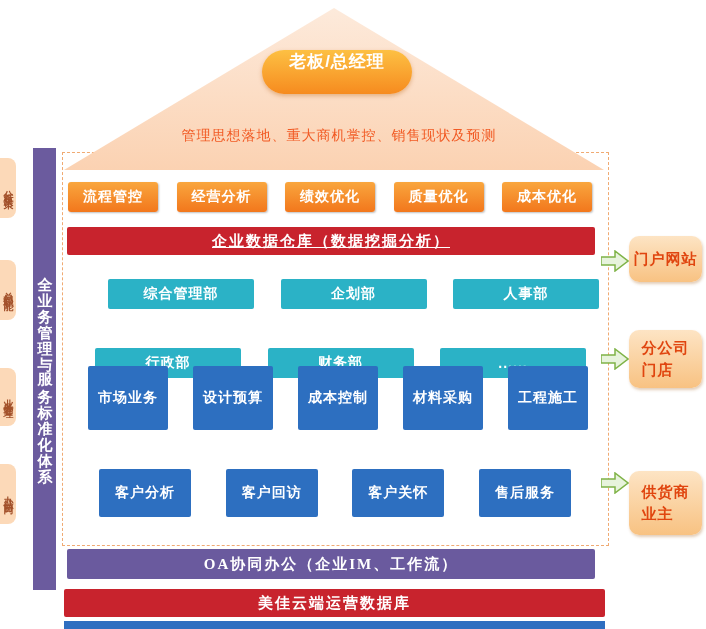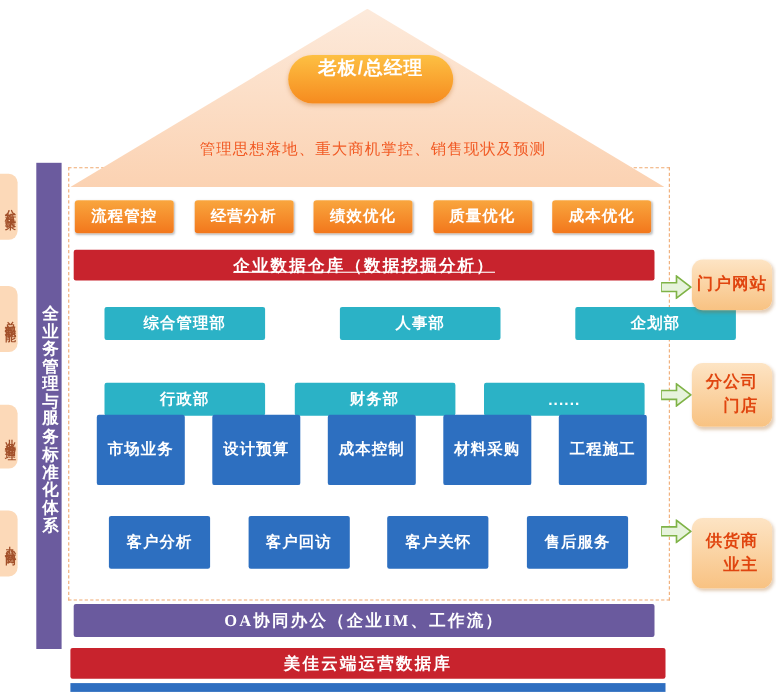--- a/index.html
+++ b/index.html
@@ -67,21 +67,21 @@
   .banner-purple{background:#6a5a9e;font-family:Liberation Serif, serif;}
   .bottom-strip{
     position:absolute;left:64px;top:621px;width:541px;height:8px;
     background:#2e6ec0;z-index:2;
   }
   
   .right-panel{
     position:absolute;left:629px;width:73px;z-index:2;
     background:linear-gradient(180deg,#fde4c4 0%,#f8c282 100%);
     border-radius:10px;box-shadow:1px 2px 3px rgba(160,90,20,.3);
-    display:flex;align-items:center;justify-content:center;text-align:right;
+    display:flex;align-items:center;justify-content:center;text-align:left;
     color:#e0450f;font-weight:bold;font-size:15px;line-height:1.45;
     white-space:pre-line;letter-spacing:1px;
   }
   .flow-arrow{position:absolute;z-index:2;width:28px;height:22px;}
 </style>
 </head>
 <body>
 
 <div class="canvas">
 
@@ -113,32 +113,32 @@
   <div class="row" style="left:68px;top:182px;width:524px;height:30px;">
     <div class="blk btn-orange">流程管控</div>
     <div class="blk btn-orange">经营分析</div>
     <div class="blk btn-orange">绩效优化</div>
     <div class="blk btn-orange">质量优化</div>
     <div class="blk btn-orange">成本优化</div>
   </div>
 
   <div class="banner banner-red" style="left:67px;top:227px;width:528px;height:28px;text-decoration:underline;">企业数据仓库（数据挖掘分析）</div>
 
-  <div class="row" style="left:95px;top:279px;width:574px;height:30px;">
+  <div class="row" style="left:108px;top:279px;width:491px;height:30px;">
     <div class="blk teal">综合管理部</div>
+    <div class="blk teal">企划部</div>
     <div class="blk teal">人事部</div>
-    <div class="blk teal">企划部</div>
   </div>
   <div class="row" style="left:95px;top:316px;width:491px;height:30px;margin-top:32px;">
     <div class="blk teal">行政部</div>
     <div class="blk teal">财务部</div>
     <div class="blk teal">......</div>
   </div>
 
-  <div class="row" style="left:88px;top:377px;width:500px;height:64px;">
+  <div class="row" style="left:88px;top:366px;width:500px;height:64px;">
     <div class="blk blue-tall">市场业务</div>
     <div class="blk blue-tall">设计预算</div>
     <div class="blk blue-tall">成本控制</div>
     <div class="blk blue-tall">材料采购</div>
     <div class="blk blue-tall">工程施工</div>
   </div>
 
   <div class="row" style="left:99px;top:469px;width:472px;height:48px;">
     <div class="blk blue-mid">客户分析</div>
     <div class="blk blue-mid">客户回访</div>

